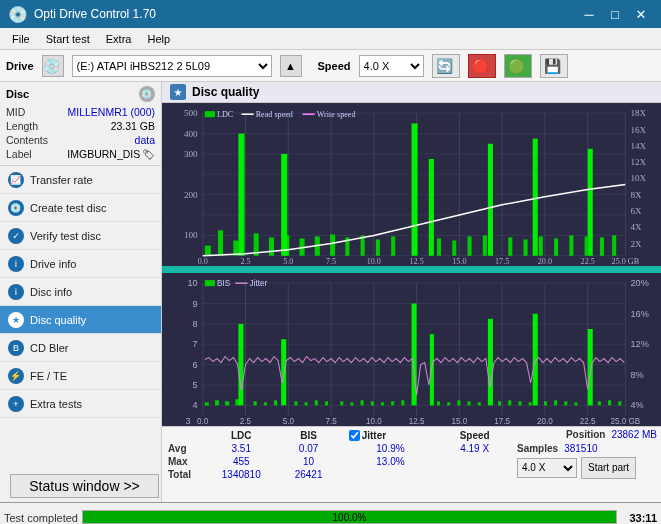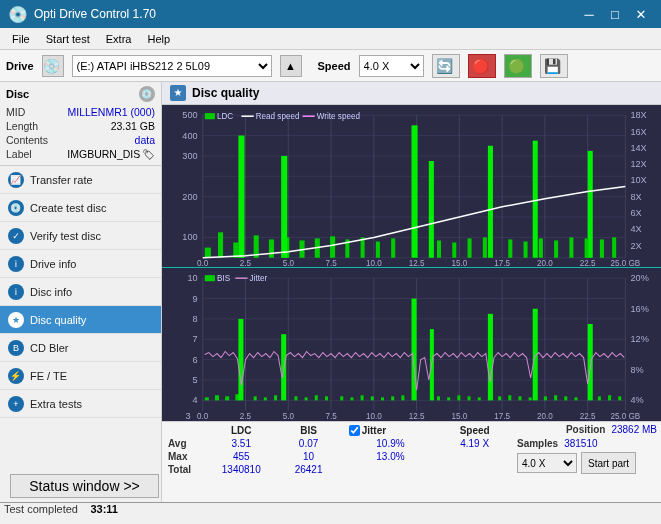--- a/index.html
+++ b/index.html
@@ -182,21 +182,21 @@
 
     <div class="chart-header">
       <div style="width:16px;height:16px;background:#3a7ab5;border-radius:2px;display:flex;align-items:center;justify-content:center;">
         <span style="color:white;font-size:10px;">★</span>
       </div>
       <span class="chart-title">Disc quality</span>
     </div>
 
     <div class="chart-panels">
 
-      <div style="flex:1; position:relative; background:#2d2d4a; border-bottom:1px solid #14b8a6;">
+      <div style="flex:1; position:relative; background:#2d2d4a; border-bottom:7px solid #14b8a6;font-family:Liberation Serif, serif;">
         <svg width="100%" height="100%" viewBox="0 0 490 160" preserveAspectRatio="none">
 
           <rect width="490" height="160" fill="#2a2a45"></rect>
 
           <line x1="40" y1="10" x2="455" y2="10" stroke="#444466" stroke-width="0.5"></line>
           <line x1="40" y1="30" x2="455" y2="30" stroke="#444466" stroke-width="0.5"></line>
           <line x1="40" y1="50" x2="455" y2="50" stroke="#444466" stroke-width="0.5"></line>
           <line x1="40" y1="70" x2="455" y2="70" stroke="#444466" stroke-width="0.5"></line>
           <line x1="40" y1="90" x2="455" y2="90" stroke="#444466" stroke-width="0.5"></line>
           <line x1="40" y1="110" x2="455" y2="110" stroke="#444466" stroke-width="0.5"></line>
@@ -457,16 +457,20 @@
             <option>4.0 X</option>
           </select>
           <button class="start-btn">Start part</button>
         </div>
       </div>
     </div>
 
   </div>
 </div>
 
-<div class="status-bar" style="height:22px; border-top:1px solid #999; display:flex; align-items:flex-start; background:#f0f0f0; padding:0 4px; gap:4px;">
+<div class="status-bar" style="height:22px; border-top:1px solid #999; display:flex; align-items:flex-end; background:#f0f0f0; padding:0 4px; gap:4px;">
   <span style="font-size:11px; color:#333;">Test completed</span>
+  <div style="flex:1; height:14px; background:#ddd; border:1px solid #aaa; position:relative;">
+    <div style="width:100%; height:100%; background:#00aa00;"></div>
+    <span style="position:absolute;width:100%;text-align:center;top:0;font-size:10px;line-height:14px;">100.0%</span>
+  </div>
   <span style="font-size:11px; font-weight:bold; min-width:36px; text-align:right;">33:11</span>
 </div>
 
 </body></html>

